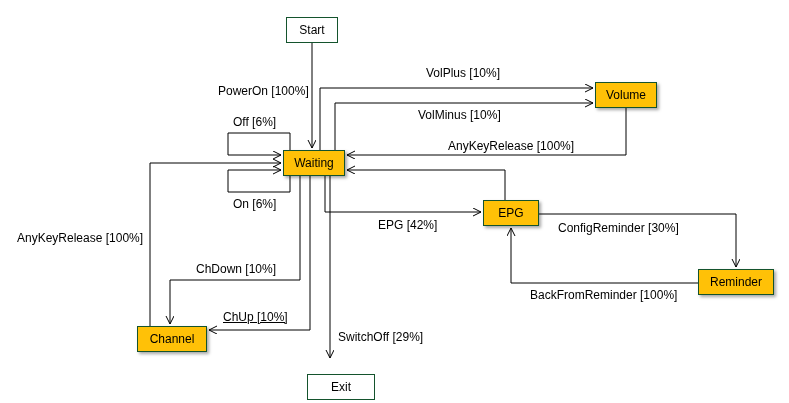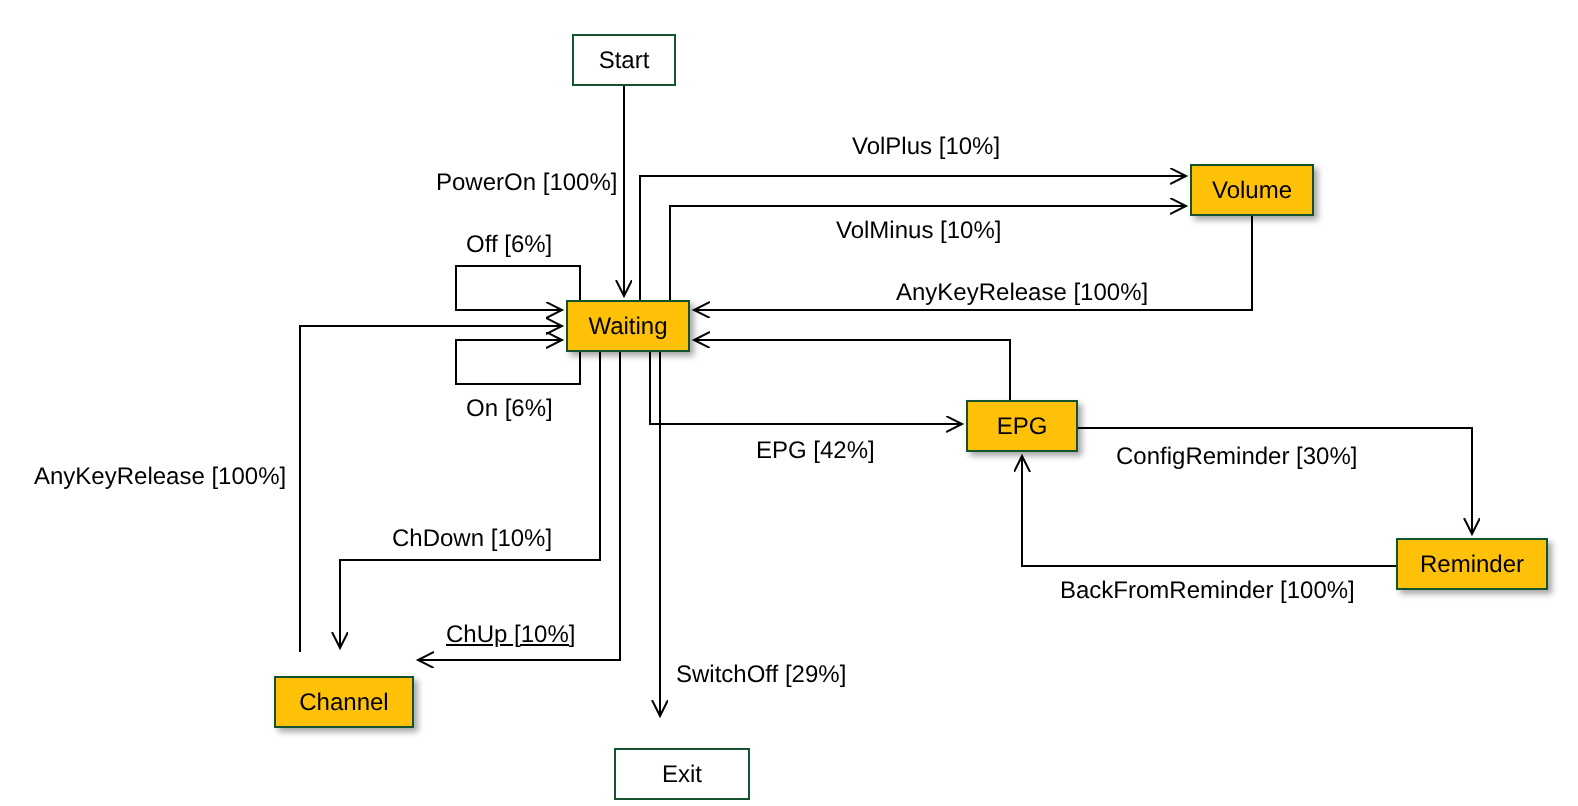--- a/index.html
+++ b/index.html
@@ -59,21 +59,21 @@
     <path d="M300,176 V280 H170 V324" marker-end="url(#arr)"></path>
     <path d="M310,176 V330 H209" marker-end="url(#arr)"></path>
     <path d="M330,176 V358" marker-end="url(#arr)"></path>
   </svg>
 
   <div class="node plain" style="left:286px; top:17px;  width:52px; height:26px;">Start</div>
   <div class="node state" style="left:283px; top:150px; width:62px; height:26px;">Waiting</div>
   <div class="node state" style="left:483px; top:200px; width:56px; height:26px;">EPG</div>
   <div class="node state" style="left:595px; top:82px;  width:62px; height:26px;">Volume</div>
   <div class="node state" style="left:698px; top:269px; width:76px; height:26px;">Reminder</div>
-  <div class="node state" style="left:137px; top:326px; width:70px; height:26px;margin-top:12px;">Channel</div>
+  <div class="node state" style="left:137px; top:326px; width:70px; height:26px;">Channel</div>
   <div class="node plain" style="left:307px; top:374px; width:68px; height:26px;">Exit</div>
 
   <div class="elabel" style="left:216px; top:56px;margin-top:28px;">PowerOn [100%]</div>
   <div class="elabel" style="left:424px; top:66px;">VolPlus [10%]</div>
   <div class="elabel" style="left:416px; top:108px;">VolMinus [10%]</div>
   <div class="elabel" style="left:446px; top:139px;">AnyKeyRelease [100%]</div>
   <div class="elabel" style="left:231px; top:115px;">Off [6%]</div>
   <div class="elabel" style="left:231px; top:197px;">On [6%]</div>
   <div class="elabel" style="left:376px; top:218px;">EPG [42%]</div>
   <div class="elabel" style="left:556px; top:221px;">ConfigReminder [30%]</div>

